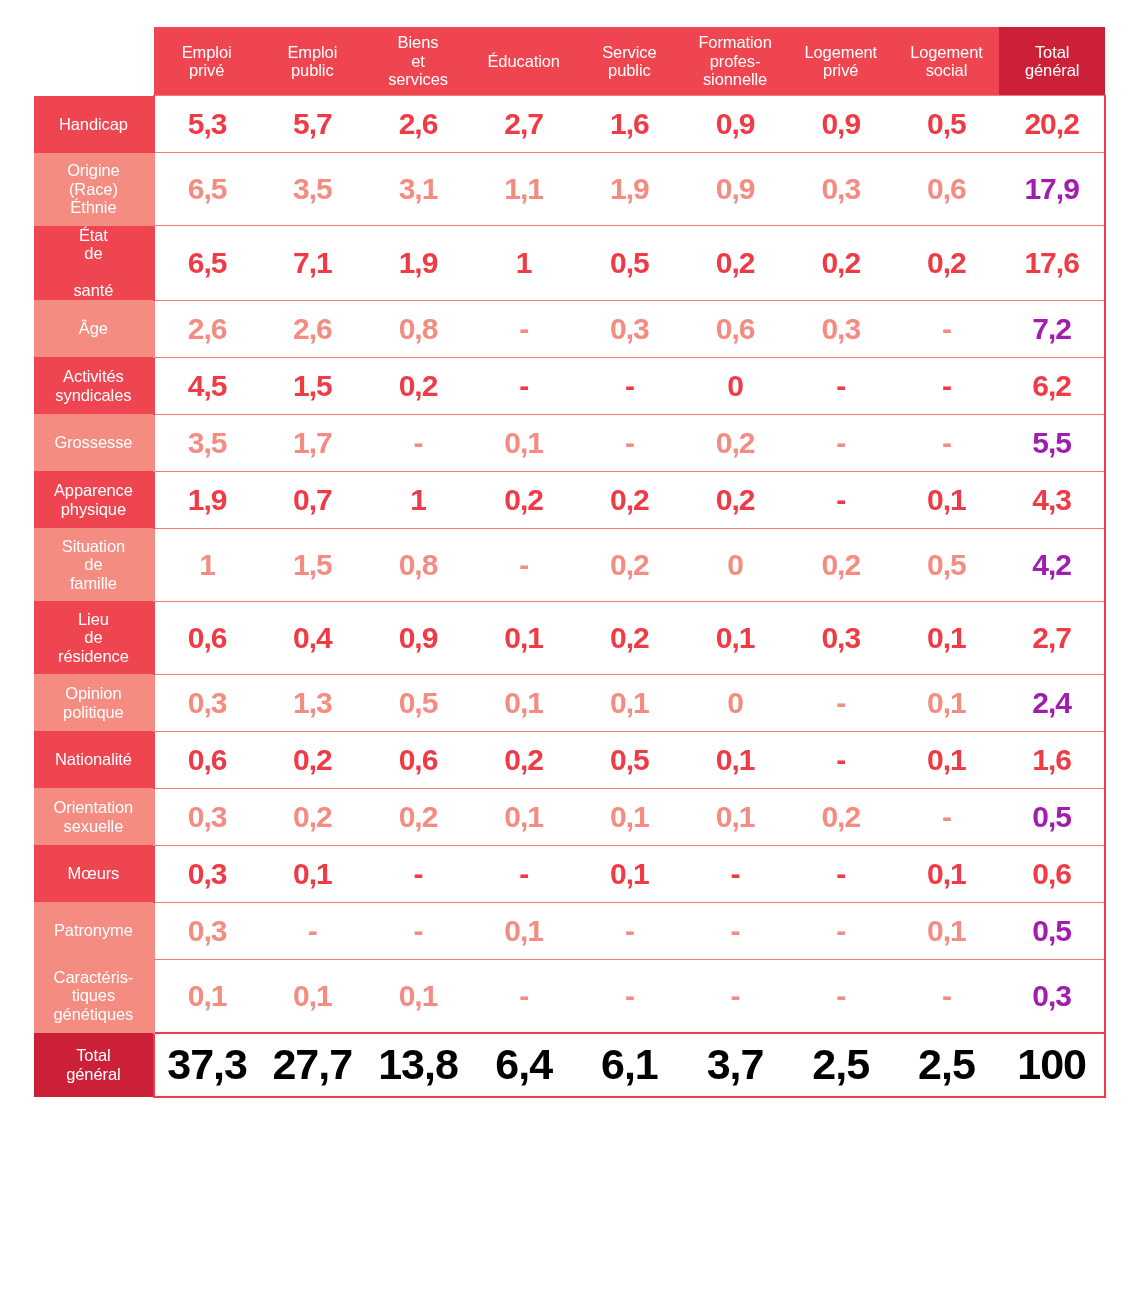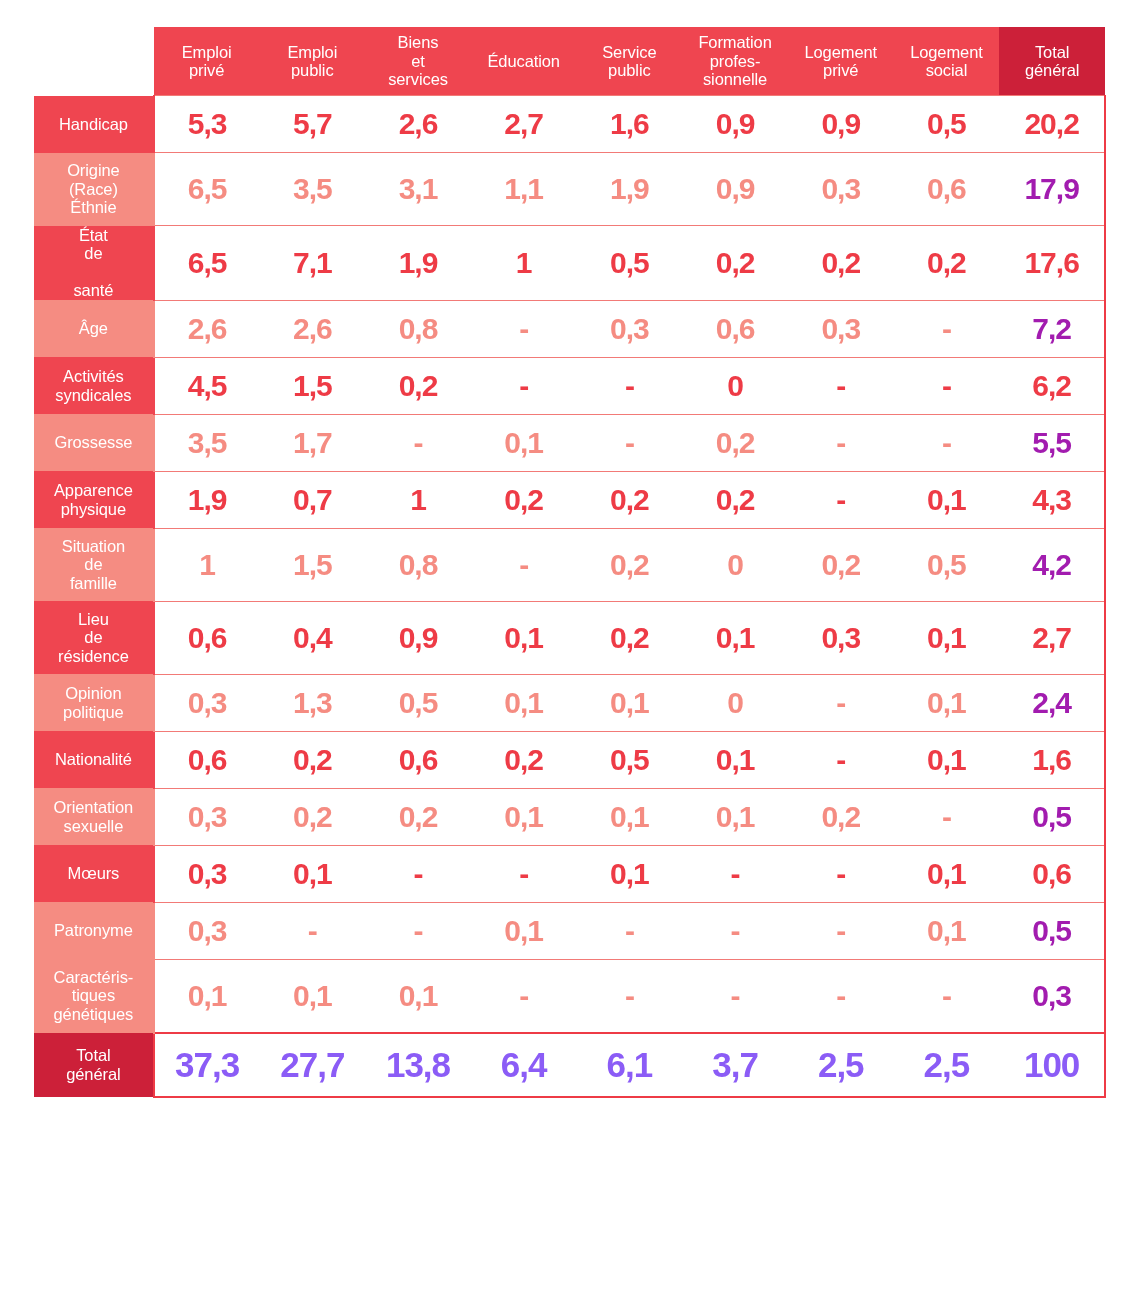--- a/index.html
+++ b/index.html
@@ -82,22 +82,22 @@
     border-bottom: 1.3px solid #F27A77;
     padding: 0;
     letter-spacing: -1px;
   }
   tr.odd  td.val { color: #EE3B46; }
   tr.even td.val { color: #F58C82; }
   td.val.totalcol { color: #C4203C; }
   tr.even td.val.totalcol { color: #a21caf; }
 
   tr.grand td.val {
-    color: #8b5cf6;
-    font-size: 35px;
+    color: #000000;
+    font-size: 43px;
     border-top: 2.2px solid #EE3B46;
     border-bottom: 2.2px solid #EE3B46;
   }
 
   
   td.val.firstdata { border-left: 2px solid #EF4550; }
   tr.even td.val.firstdata { border-left: 2px solid #F58C82; }
   tr.grand td.val.firstdata { border-left: 2px solid #EE3B46; }
 
   td.val.lastdata { border-right: 2px solid #EE3B46; }

